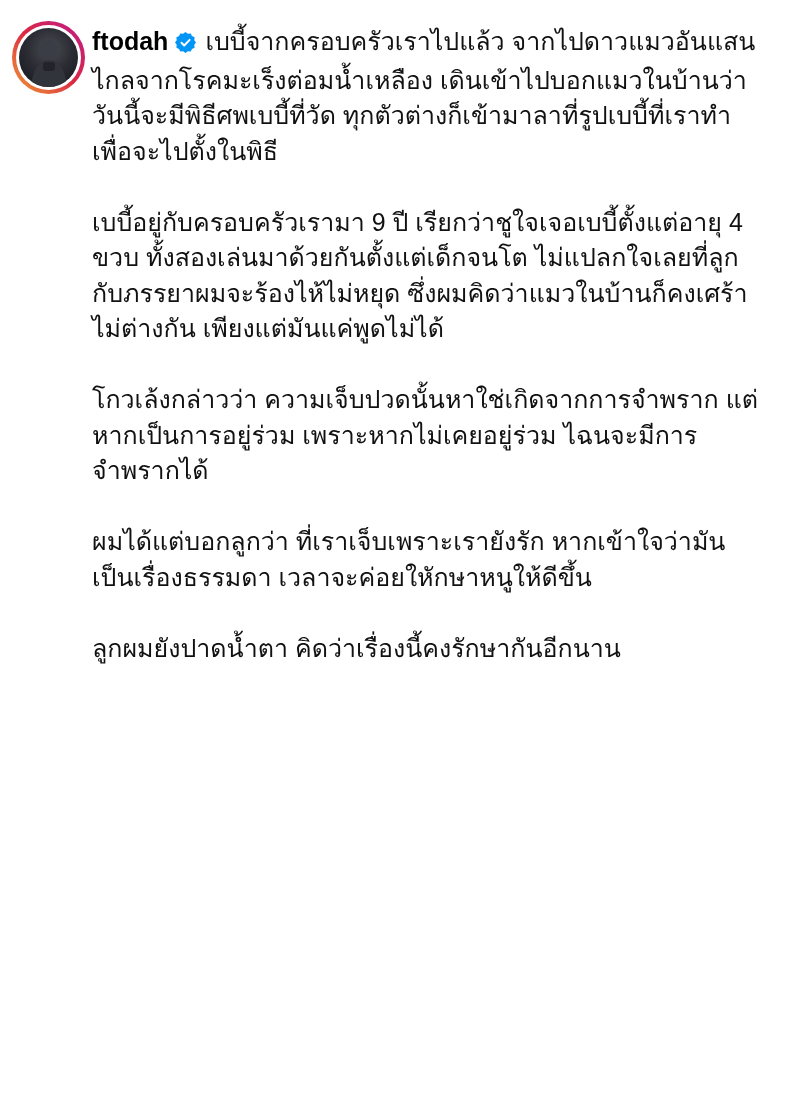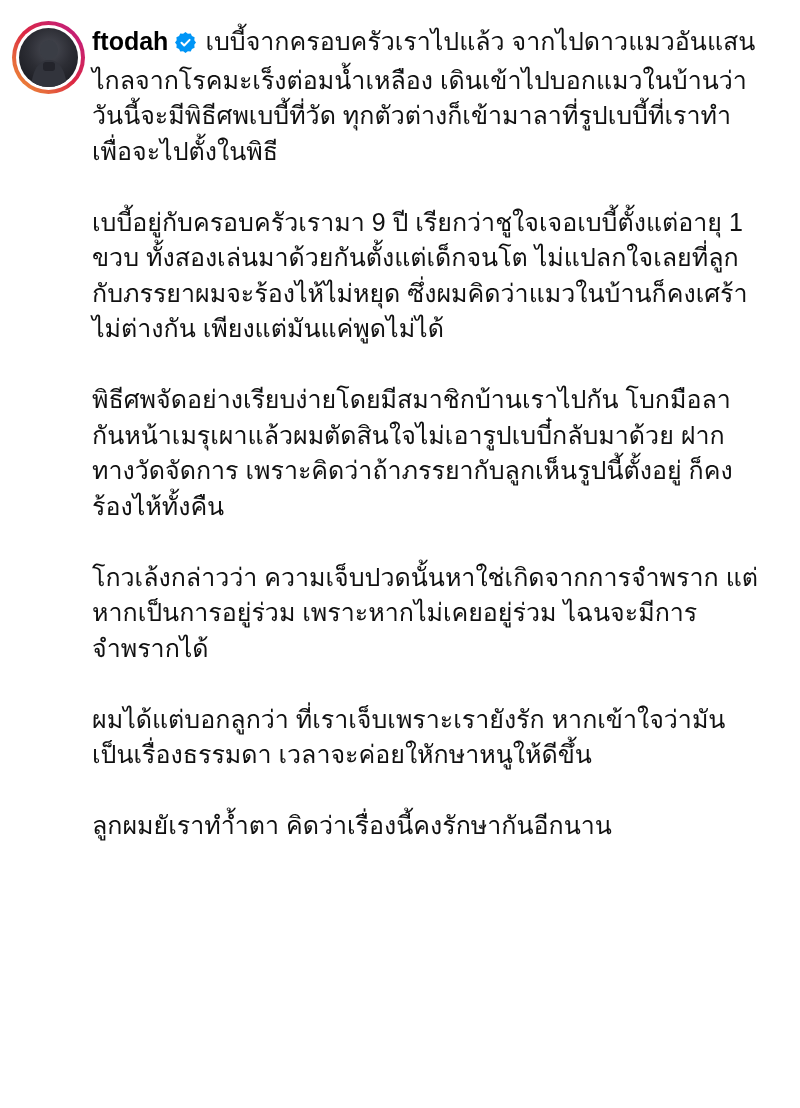--- a/index.html
+++ b/index.html
@@ -62,30 +62,26 @@
   </div>
 
   <div class="caption">
     <p class="para"><span class="username">ftodah</span><span class="badge"><svg width="21" height="21" viewBox="0 0 24 24">
             <polygon fill="#0095f6" points="24,12 22.05,14.69 22.39,18 19.35,19.35 18,22.39 14.69,22.05 12,24 9.31,22.05 6,22.39 4.65,19.35 1.61,18 1.95,14.69 0,12 1.95,9.31 1.61,6 4.65,4.65 6,1.61 9.31,1.95 12,0 14.69,1.95 18,1.61 19.35,4.65 22.39,6 22.05,9.31"></polygon>
             <path d="M7.4 12.3 L10.5 15.4 L16.7 9.0" fill="none" stroke="#ffffff" stroke-width="2.3" stroke-linecap="round" stroke-linejoin="round"></path>
           </svg></span><span class="ptext para" style="margin:0">เบบี้จากครอบครัวเราไปแล้ว จากไปดาวแมวอันแสน
 ไกลจากโรคมะเร็งต่อมน้ำเหลือง เดินเข้าไปบอกแมวในบ้านว่า
 วันนี้จะมีพิธีศพเบบี้ที่วัด ทุกตัวต่างก็เข้ามาลาที่รูปเบบี้ที่เราทำ
 เพื่อจะไปตั้งในพิธี</span></p>
-    <p class="para">เบบี้อยู่กับครอบครัวเรามา 9 ปี เรียกว่าชูใจเจอเบบี้ตั้งแต่อายุ 1
+    <p class="para">เบบี้อยู่กับครอบครัวเรามา 9 ปี เรียกว่าชูใจเจอเบบี้ตั้งแต่อายุ 4
 ขวบ ทั้งสองเล่นมาด้วยกันตั้งแต่เด็กจนโต ไม่แปลกใจเลยที่ลูก
 กับภรรยาผมจะร้องไห้ไม่หยุด ซึ่งผมคิดว่าแมวในบ้านก็คงเศร้า
 ไม่ต่างกัน เพียงแต่มันแค่พูดไม่ได้</p>
-    <p class="para">พิธีศพจัดอย่างเรียบง่ายโดยมีสมาชิกบ้านเราไปกัน โบกมือลา
-กันหน้าเมรุเผาแล้วผมตัดสินใจไม่เอารูปเบบี๋กลับมาด้วย ฝาก
-ทางวัดจัดการ เพราะคิดว่าถ้าภรรยากับลูกเห็นรูปนี้ตั้งอยู่ ก็คง
-ร้องไห้ทั้งคืน</p>
     <p class="para">โกวเล้งกล่าวว่า ความเจ็บปวดนั้นหาใช่เกิดจากการจำพราก แต่
 หากเป็นการอยู่ร่วม เพราะหากไม่เคยอยู่ร่วม ไฉนจะมีการ
 จำพรากได้</p>
     <p class="para">ผมได้แต่บอกลูกว่า ที่เราเจ็บเพราะเรายังรัก หากเข้าใจว่ามัน
 เป็นเรื่องธรรมดา เวลาจะค่อยใหักษาหนูให้ดีขึ้น</p>
-    <p class="para">ลูกผมยัเราทำ้ำตา คิดว่าเรื่องนี้คงรักษากันอีกนาน</p>
+    <p class="para">ลูกผมยังปาดน้ำตา คิดว่าเรื่องนี้คงรักษากันอีกนาน</p>
 
   </div>
 
 </div>
 
 </body></html>

